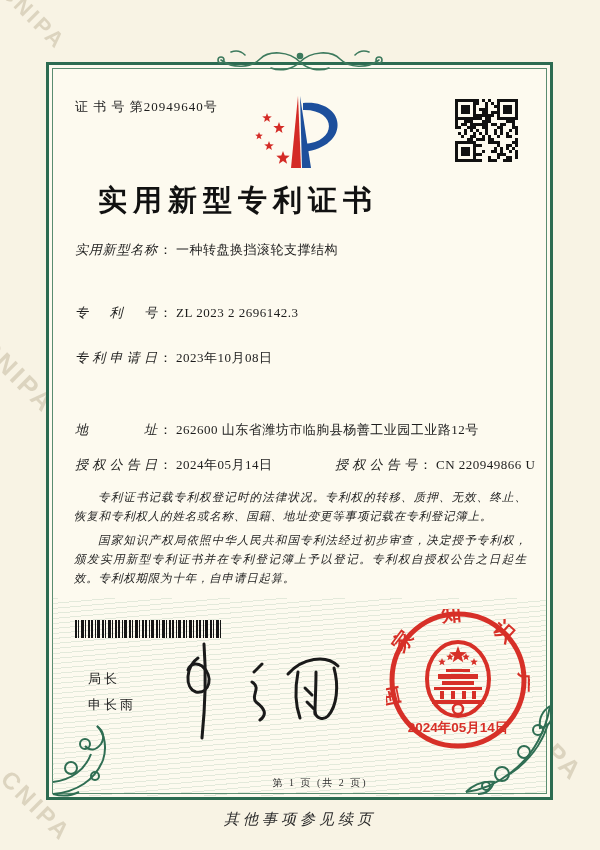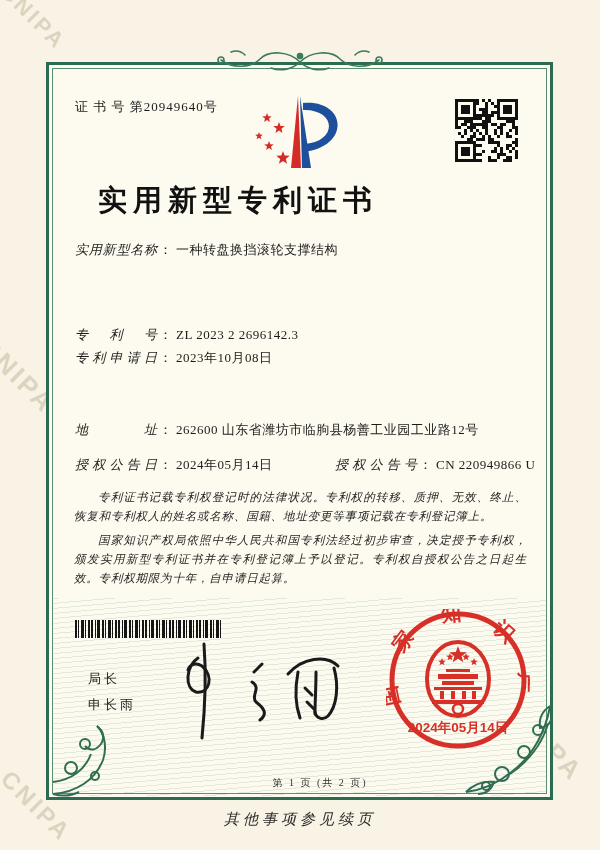--- a/index.html
+++ b/index.html
@@ -365,21 +365,21 @@
       <rect x="48" y="60" width="3" height="3" fill="#111"></rect>
       <rect x="51" y="60" width="3" height="3" fill="#111"></rect>
       <rect x="54" y="60" width="3" height="3" fill="#111"></rect>
     </svg>
 
   <div class="title">实用新型专利证书</div>
 
   <div class="field-row" style="top:241px;">
     <span class="flabel">实用新型名称</span><span class="fcolon">：</span><span class="fvalue">一种转盘换挡滚轮支撑结构</span>
   </div>
-  <div class="field-row" style="top:326px;">
+  <div class="field-row" style="top:304px;">
     <span class="flabel">专利号</span><span class="fcolon">：</span><span class="fvalue">ZL 2023 2 2696142.3</span>
   </div>
   <div class="field-row" style="top:349px;">
     <span class="flabel">专利申请日</span><span class="fcolon">：</span><span class="fvalue">2023年10月08日</span>
   </div>
   <div class="field-row" style="top:421px;">
     <span class="flabel">地址</span><span class="fcolon">：</span><span class="fvalue">262600 山东省潍坊市临朐县杨善工业园工业路12号</span>
   </div>
   <div class="field-row" style="top:456px;width:460px;">
     <span class="flabel">授权公告日</span><span class="fcolon">：</span><span class="fvalue">2024年05月14日</span>

